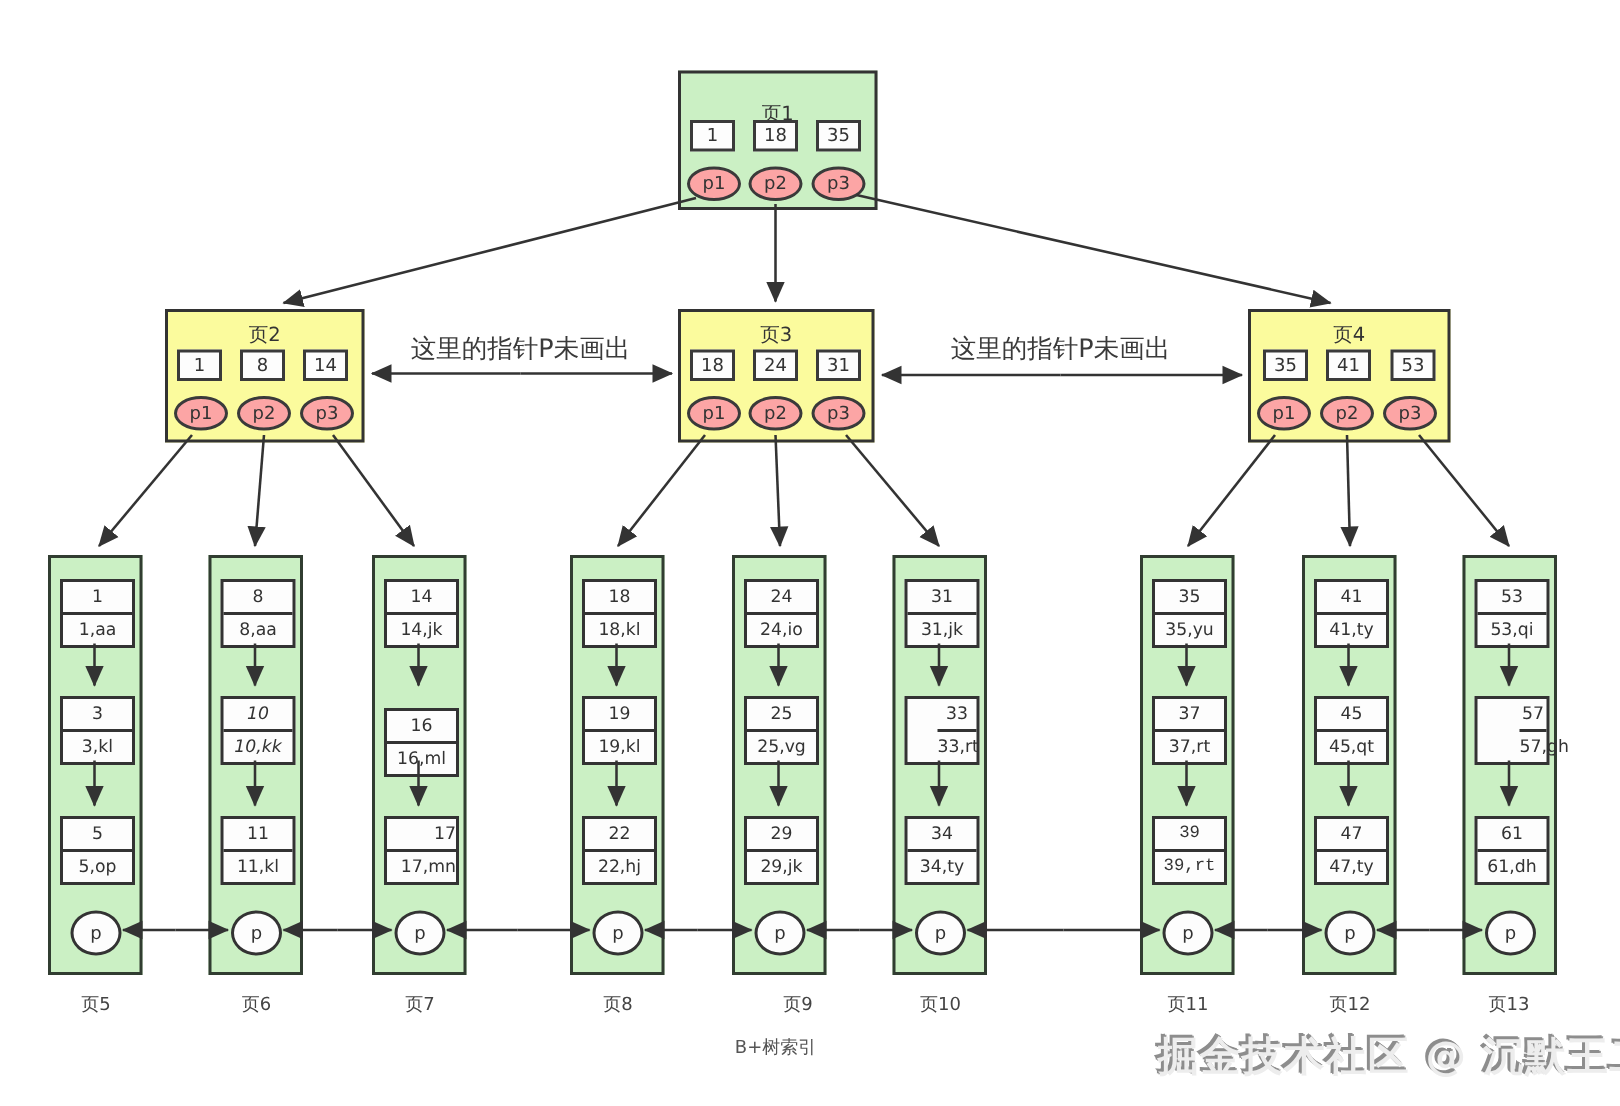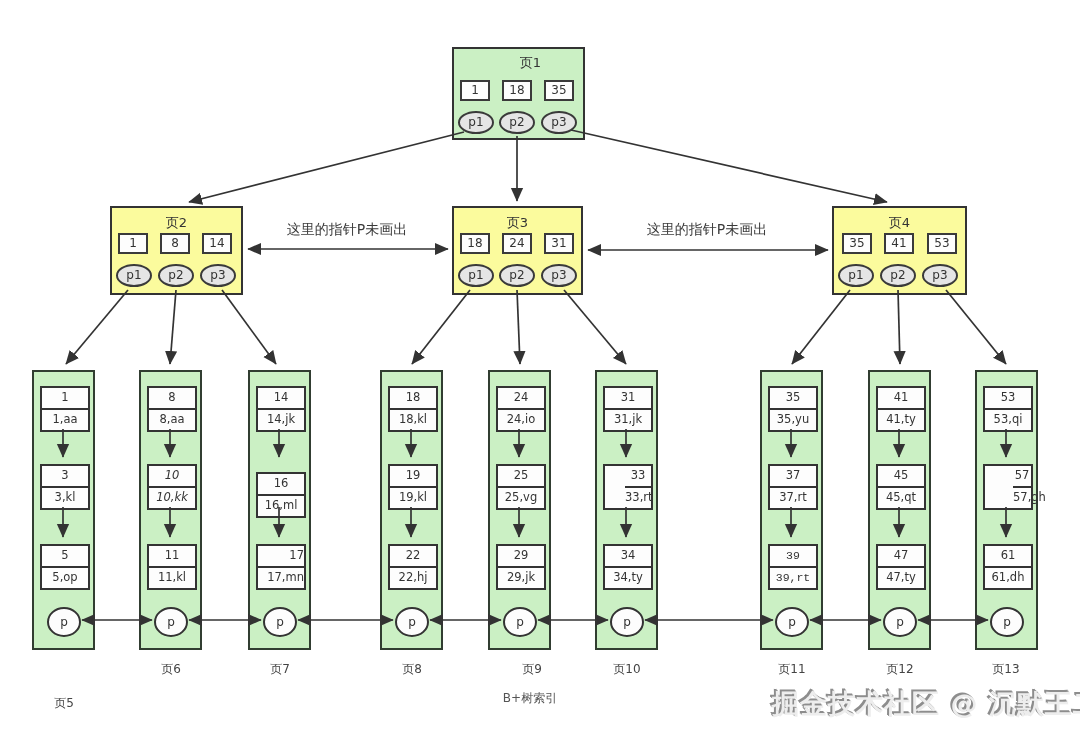--- a/index.html
+++ b/index.html
@@ -9,51 +9,51 @@
   }
   .node{position:absolute;border:2px solid #333;box-sizing:border-box;}
   .node.green{background:#cbf0c4;}
   .node.yellow{background:#fbfb9d;}
   .node-label{position:absolute;width:100%;text-align:center;font-size:13px;color:#333;}
   .cell{
     position:absolute;width:30px;height:21px;background:#fdfdfd;border:2px solid #3a3a3a;
     box-sizing:border-box;text-align:center;font-size:12px;line-height:17px;
   }
   .ellipse{
-    position:absolute;width:36px;height:23px;background:#e5e5e5;border:2px solid #3a3a3a;
+    position:absolute;width:36px;height:23px;background:#fca5a5;border:2px solid #3a3a3a;
     border-radius:50%;box-sizing:border-box;text-align:center;font-size:12px;line-height:19px;
   }
   .leaf{position:absolute;width:63px;height:280px;background:#cbf0c4;border:2px solid #313d31;box-sizing:border-box;}
   .record{
     position:absolute;left:6px;width:50px;background:#fdfdfd;border:2px solid #333;
     box-sizing:border-box;text-align:center;font-size:11.5px;
   }
   .rkey{height:20px;line-height:19px;border-bottom:2px solid #333;}
   .rval{height:20px;line-height:19px;}
   .pcircle{
     position:absolute;width:34px;height:30px;background:#fdfdfd;border:2px solid #333;
     border-radius:50%;box-sizing:border-box;text-align:center;font-size:12px;line-height:26px;
   }
   .leaf-label{position:absolute;width:80px;text-align:center;font-size:12px;color:#444;}
-  .annotation{position:absolute;transform:translateX(-50%);font-size:14px;color:#3a3a3a;white-space:nowrap;}
+  .annotation{position:absolute;transform:translateX(-50%);font-size:17px;color:#3a3a3a;white-space:nowrap;}
   .caption{position:absolute;transform:translateX(-50%);font-size:12px;color:#555;white-space:nowrap;}
   .watermark{
     position:absolute;font-size:27px;font-weight:bold;letter-spacing:1px;white-space:nowrap;
     color:#ededed;text-shadow:-2px -2px 0 #8d8d8d,-1px -1px 0 #9b9b9b,1px 1px 0 #ffffff;
   }
   svg.arrows{position:absolute;left:0;top:0;pointer-events:none;}
   svg.arrows line{stroke:#333;stroke-width:1.7;}
 </style>
 </head>
 <body>
 
 <div id="canvas">
 
   <div class="node green" style="left:452px;top:47px;width:133px;height:93px;">
-    <div class="node-label" style="top:5px;padding-left:12px;">页1</div>
+    <div class="node-label" style="top:18px;">页1</div>
   </div>
   <div class="cell" style="left:460px;top:80px;">1</div>
   <div class="cell" style="left:502px;top:80px;">18</div>
   <div class="cell" style="left:544px;top:80px;">35</div>
   <div class="ellipse" style="left:458px;top:111px;">p1</div>
   <div class="ellipse" style="left:499px;top:111px;">p2</div>
   <div class="ellipse" style="left:541px;top:111px;">p3</div>
 
   <div class="node yellow" style="left:110px;top:206px;width:133px;height:89px;">
     <div class="node-label" style="top:6px;">页2</div>
@@ -96,21 +96,21 @@
     <div class="record" style="top:92px;">
       <div class="rkey">3</div>
       <div class="rval">3,kl</div>
     </div>
     <div class="record" style="top:172px;">
       <div class="rkey">5</div>
       <div class="rval">5,op</div>
     </div>
     <div class="pcircle" style="left:13px;top:235px;">p</div>
   </div>
-  <div class="leaf-label" style="left:24px;top:695px;">页5</div>
+  <div class="leaf-label" style="left:24px;top:661px;">页5</div>
 
   <div class="leaf" style="left:139px;top:370px;">
     <div class="record" style="top:14px;">
       <div class="rkey">8</div>
       <div class="rval">8,aa</div>
     </div>
     <div class="record" style="top:92px;font-style:italic;">
       <div class="rkey">10</div>
       <div class="rval">10,kk</div>
     </div>
@@ -297,16 +297,16 @@
     <line x1="573" y1="620" x2="538" y2="620" marker-end="url(#ah)"></line>
     <line x1="573" y1="620" x2="608" y2="620" marker-end="url(#ah)"></line>
     <line x1="709" y1="620" x2="645" y2="620" marker-end="url(#ah)"></line>
     <line x1="709" y1="620" x2="773" y2="620" marker-end="url(#ah)"></line>
     <line x1="845" y1="620" x2="810" y2="620" marker-end="url(#ah)"></line>
     <line x1="845" y1="620" x2="881" y2="620" marker-end="url(#ah)"></line>
     <line x1="953" y1="620" x2="918" y2="620" marker-end="url(#ah)"></line>
     <line x1="953" y1="620" x2="988" y2="620" marker-end="url(#ah)"></line>
   </svg>
 
-  <div class="caption" style="left:530px;top:690px;">B+树索引</div>
+  <div class="caption" style="left:517px;top:690px;">B+树索引</div>
   <div class="watermark" style="left:772px;top:686px;">掘金技术社区 @ 沉默王二</div>
 
 </div>
 
 </body></html>

